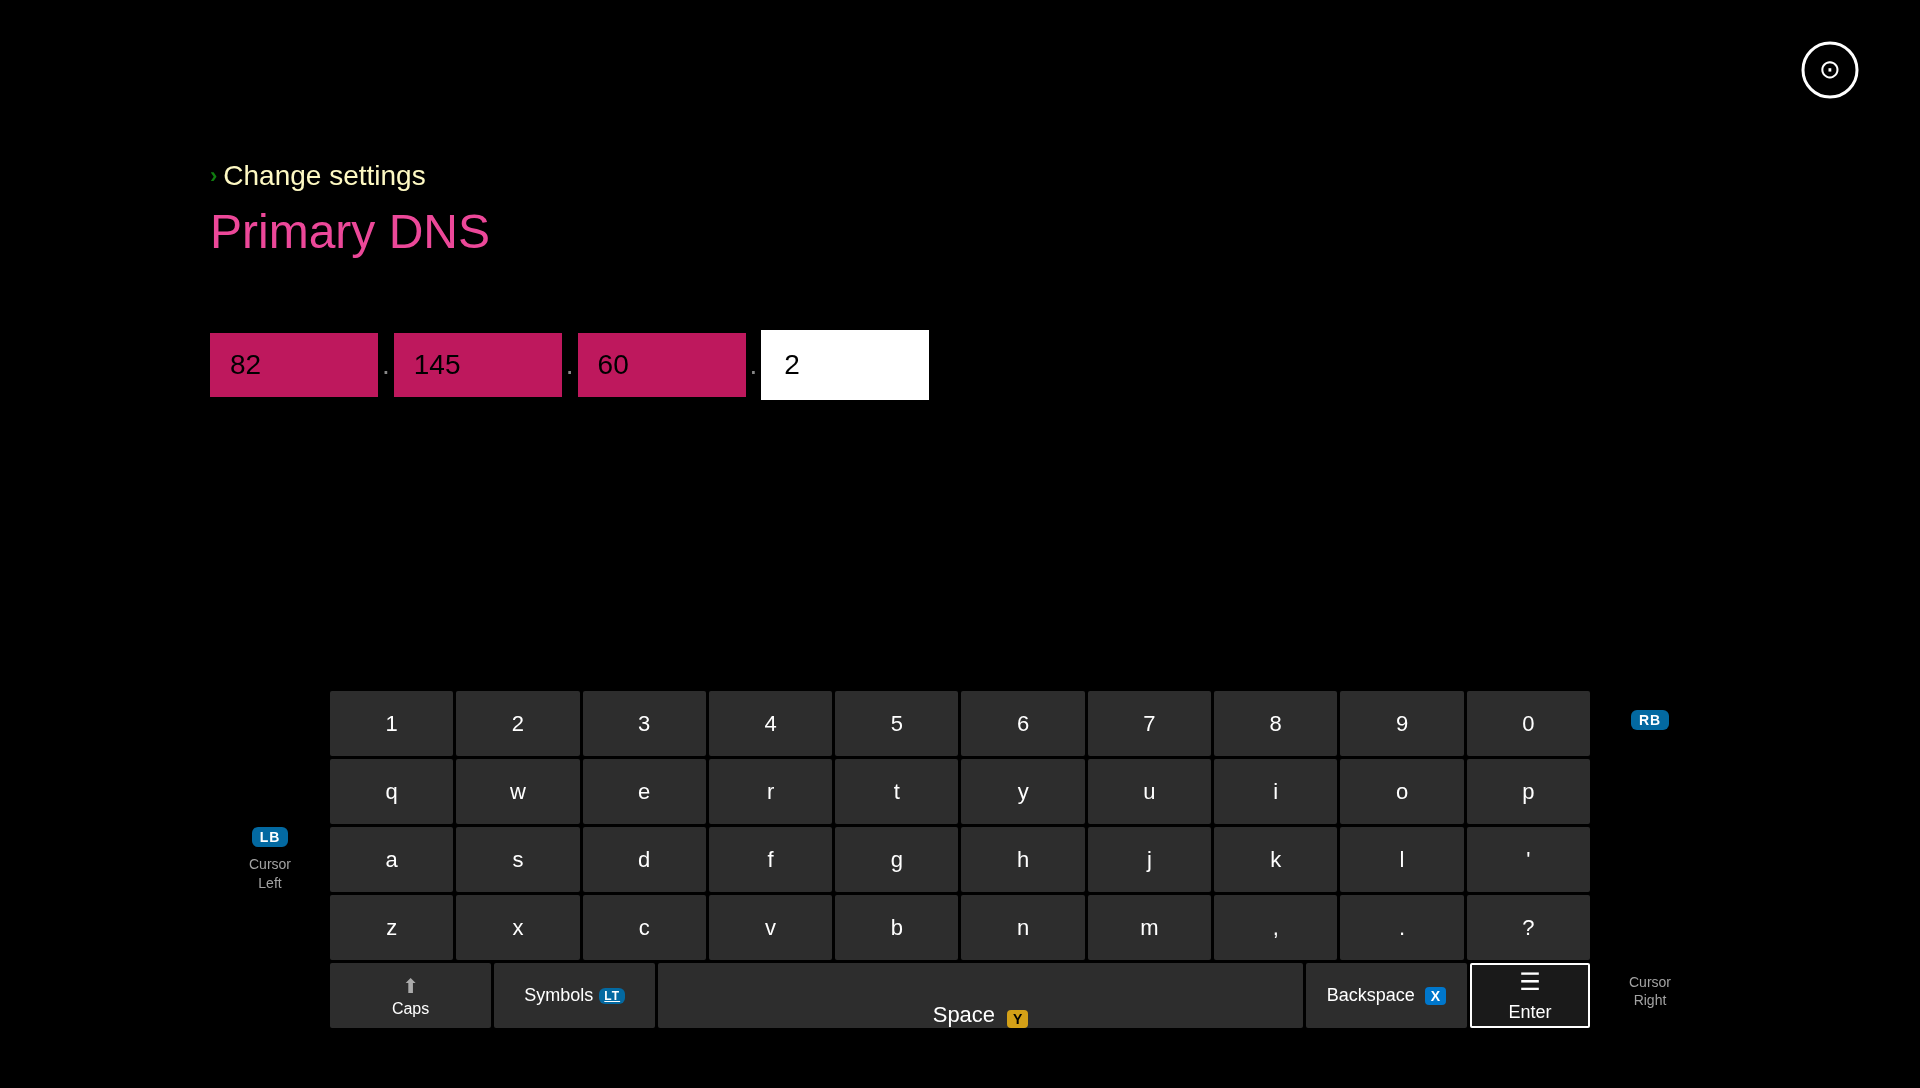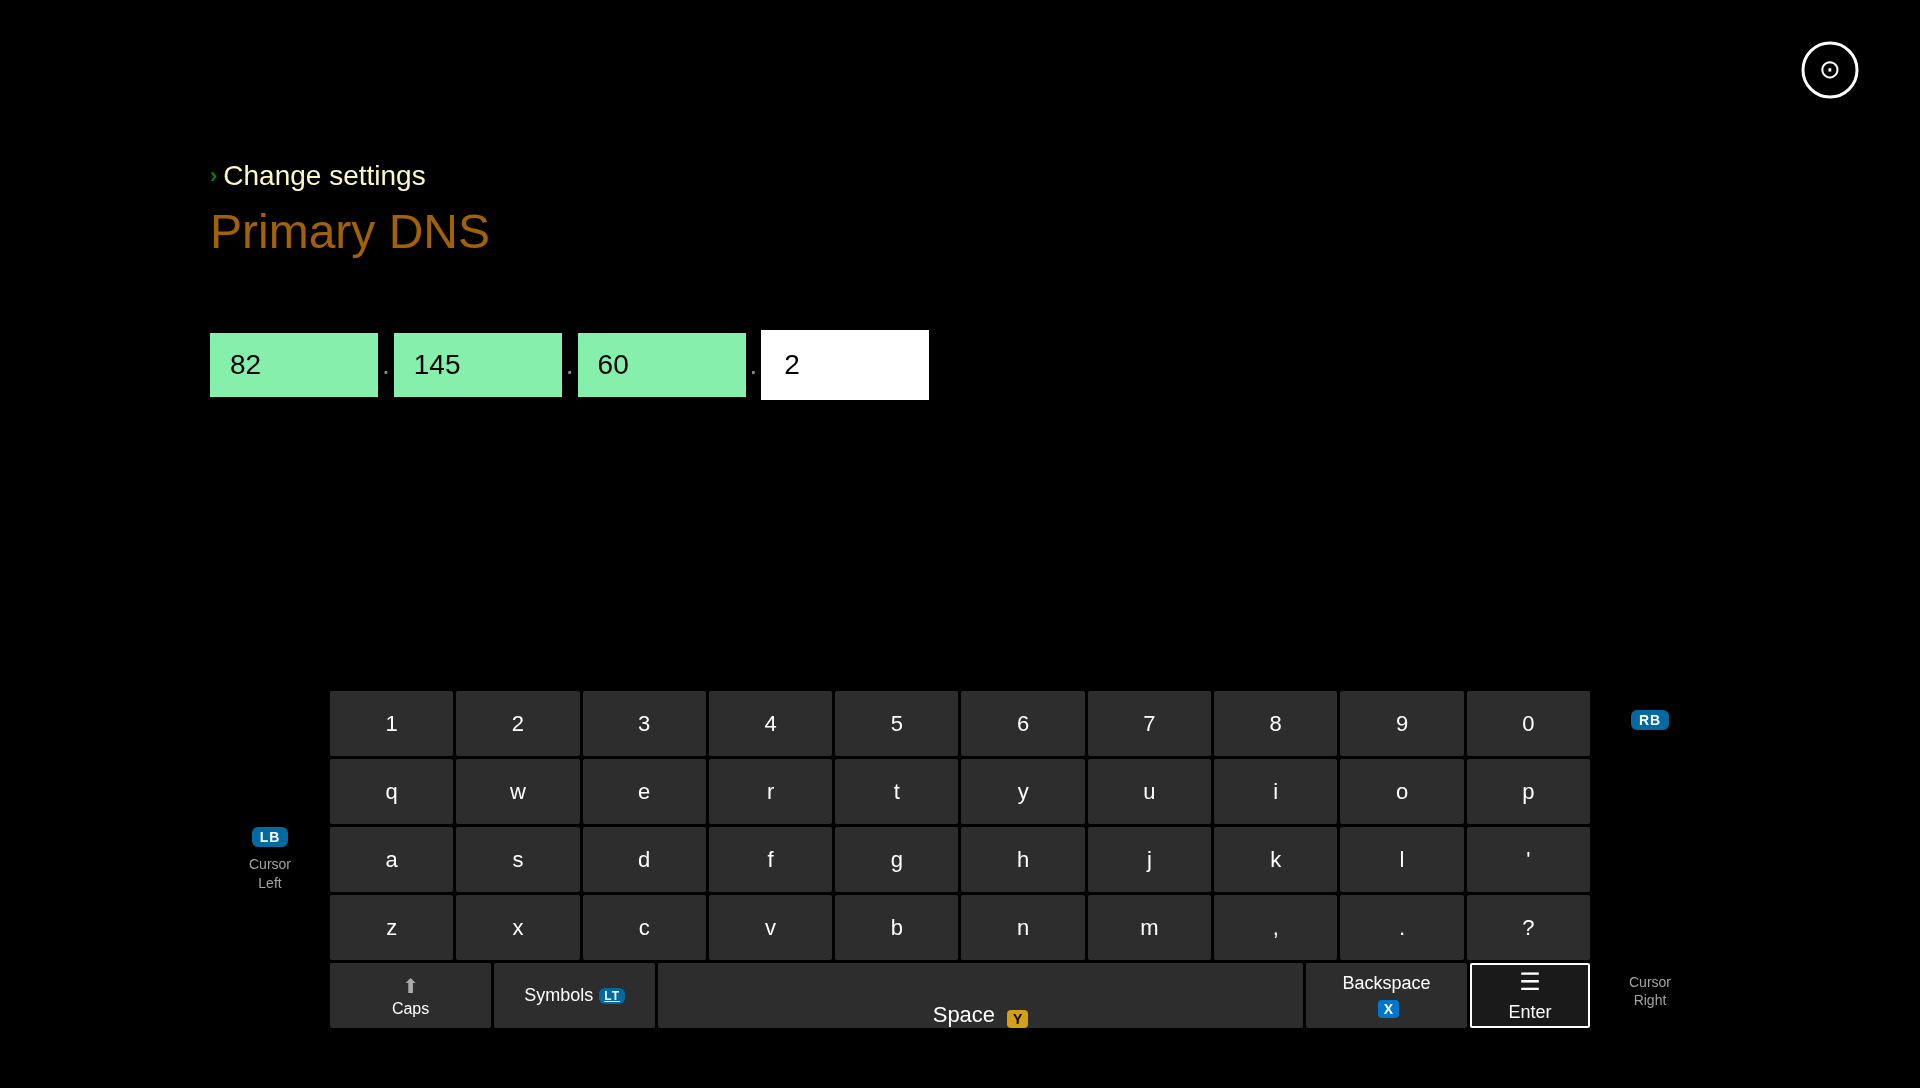--- a/index.html
+++ b/index.html
@@ -45,35 +45,35 @@
 
     .breadcrumb-text {
       font-size: 28px;
       color: #fef9c3;
       font-weight: 300;
     }
 
     .page-title {
       font-size: 48px;
       font-weight: 300;
-      color: #a16207;
+      color: #ec4899;
     }
 
     
     .dns-fields {
       position: absolute;
       top: 330px;
       left: 210px;
       display: flex;
       align-items: center;
       gap: 0;
     }
 
     .dns-field {
-      background: #86efac;
+      background: #be185d;
       color: #000;
       font-size: 28px;
       font-weight: 400;
       padding: 16px 20px;
       width: 168px;
       min-height: 62px;
       display: flex;
       align-items: center;
       border: none;
       outline: none;
@@ -320,21 +320,21 @@
         <span style="font-size:16px;">Caps</span>
       </button>
       <button class="key key-symbols" style="display:flex;align-items:center;justify-content:center;gap:6px;">
         <span>Symbols</span>
         <span class="side-badge" style="font-size:12px;padding:1px 5px;text-decoration:underline;">LT</span>
       </button>
       <button class="key key-space" style="display:flex;align-items:flex-end;justify-content:center;gap:8px;">
         <span>Space</span>
         <span class="key-badge">Y</span>
       </button>
-      <button class="key key-backspace" style="display:flex;align-items:center;justify-content:center;gap:6px;flex-direction:column;">
+      <button class="key key-backspace" style="display:flex;align-items:center;justify-content:center;gap:6px;">
         <span>Backspace</span>
         <span class="key-badge-x">X</span>
       </button>
       <button class="key key-enter" style="display:flex;flex-direction:column;align-items:center;justify-content:center;gap:2px;min-width:120px;flex:0 0 120px;">
         <span class="enter-icon">☰</span>
         <span class="enter-label">Enter</span>
       </button>
     </div>
   </div>
 

